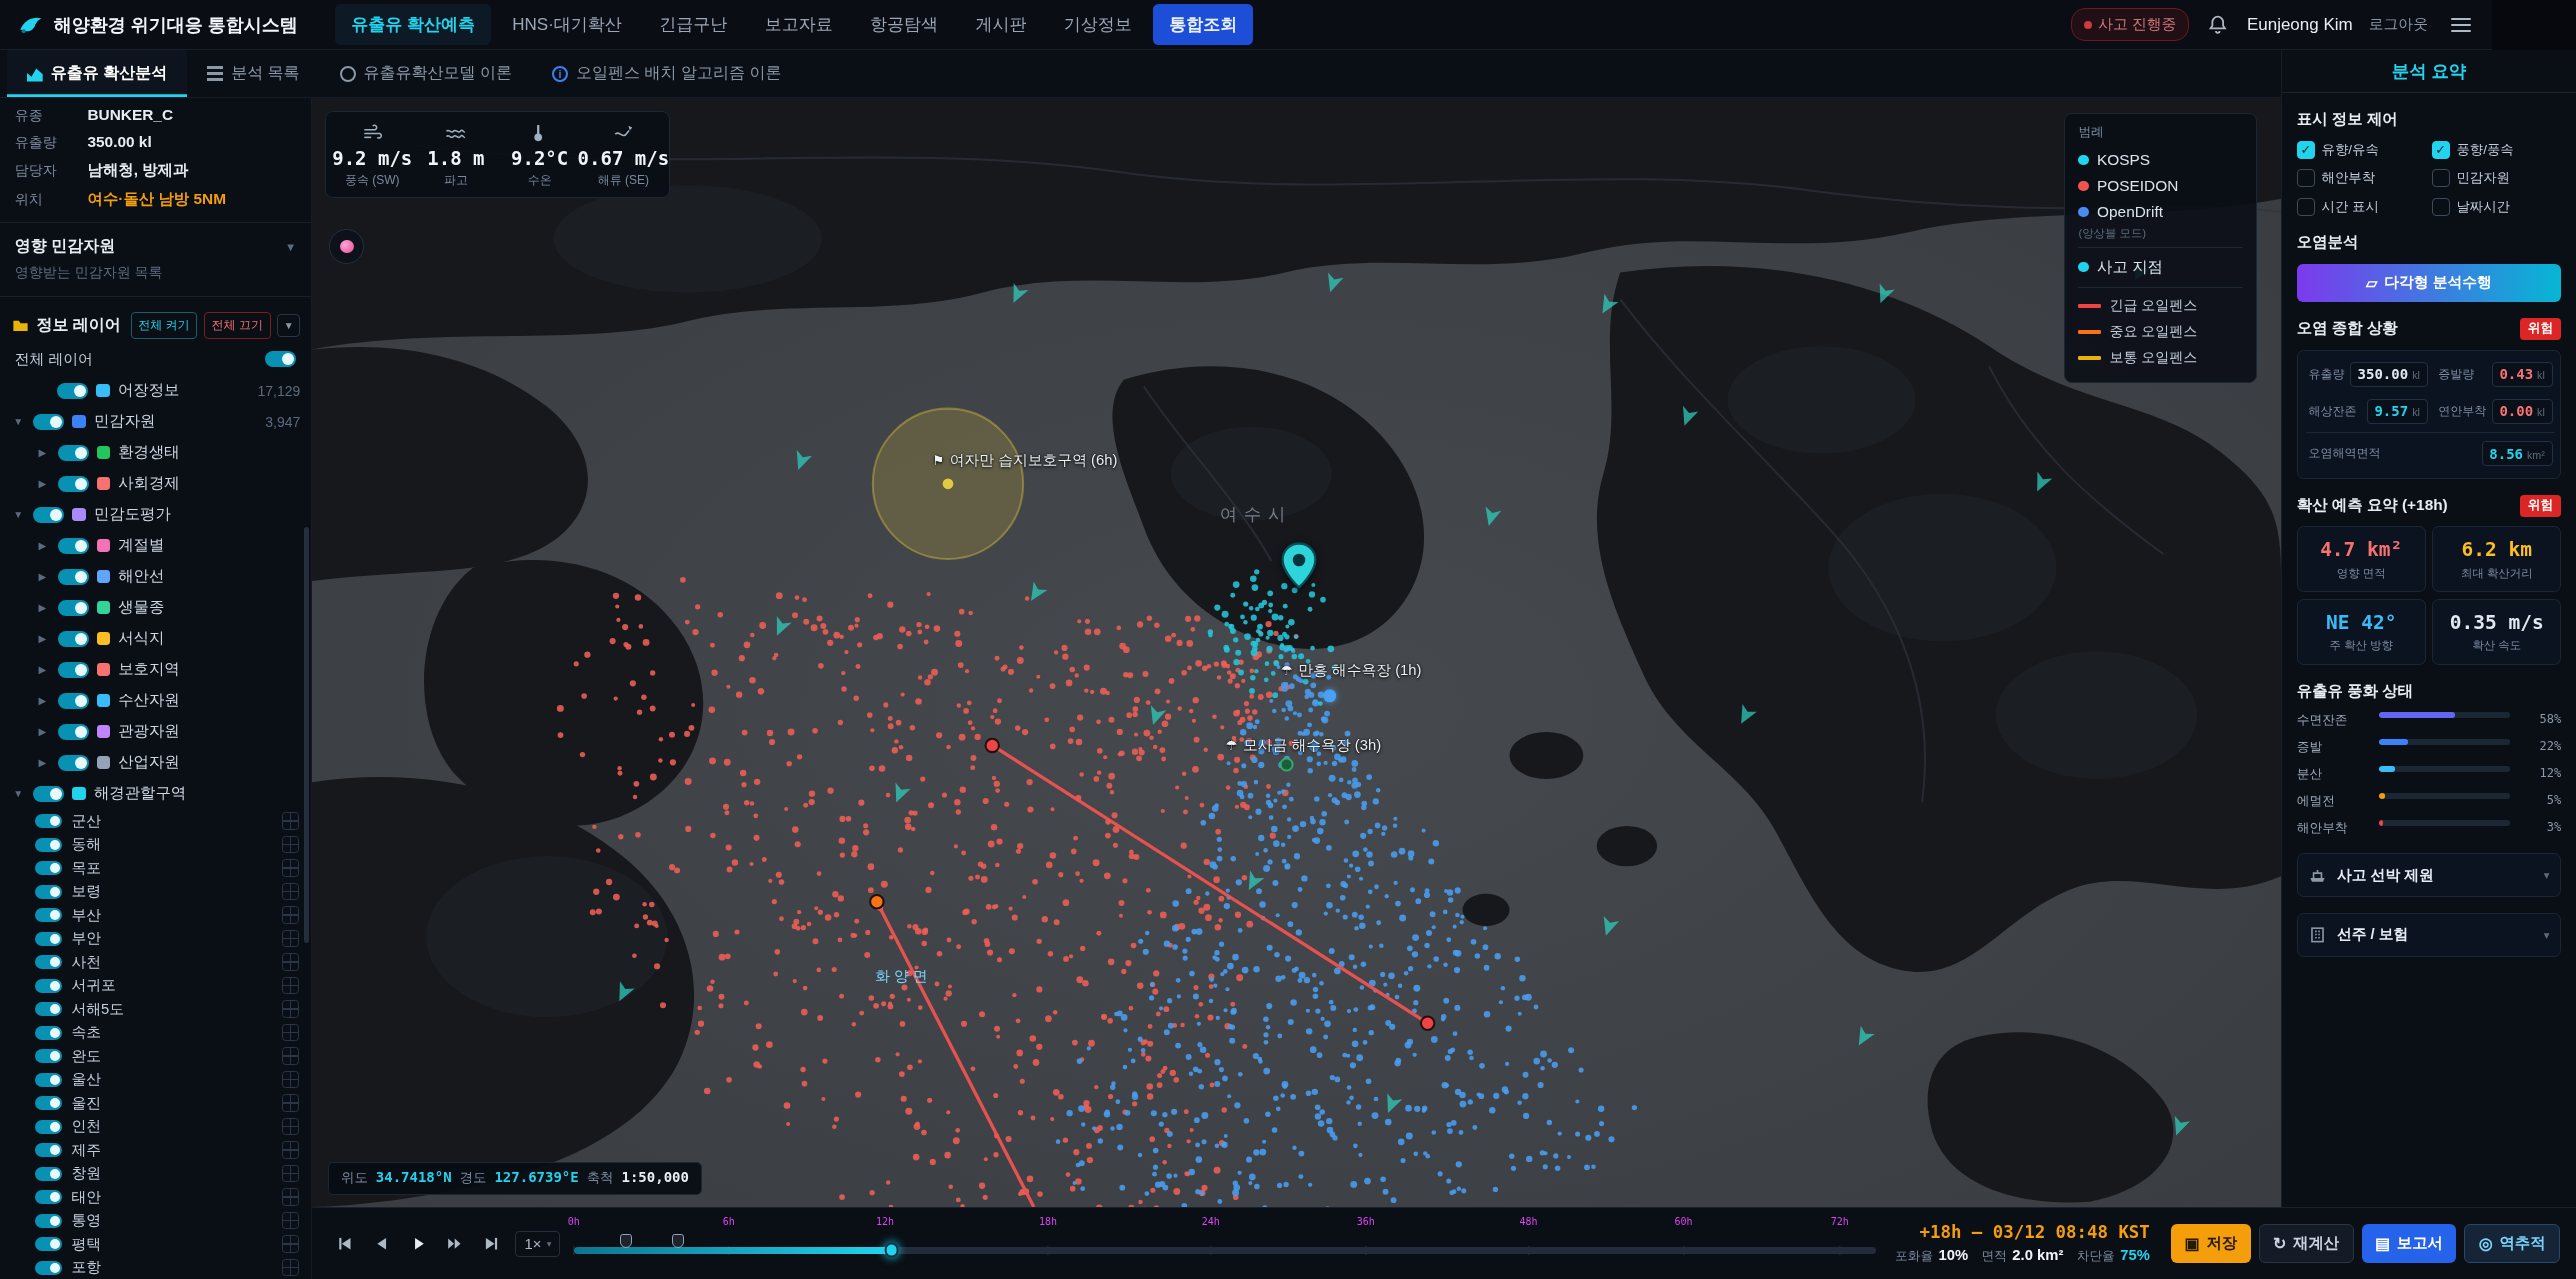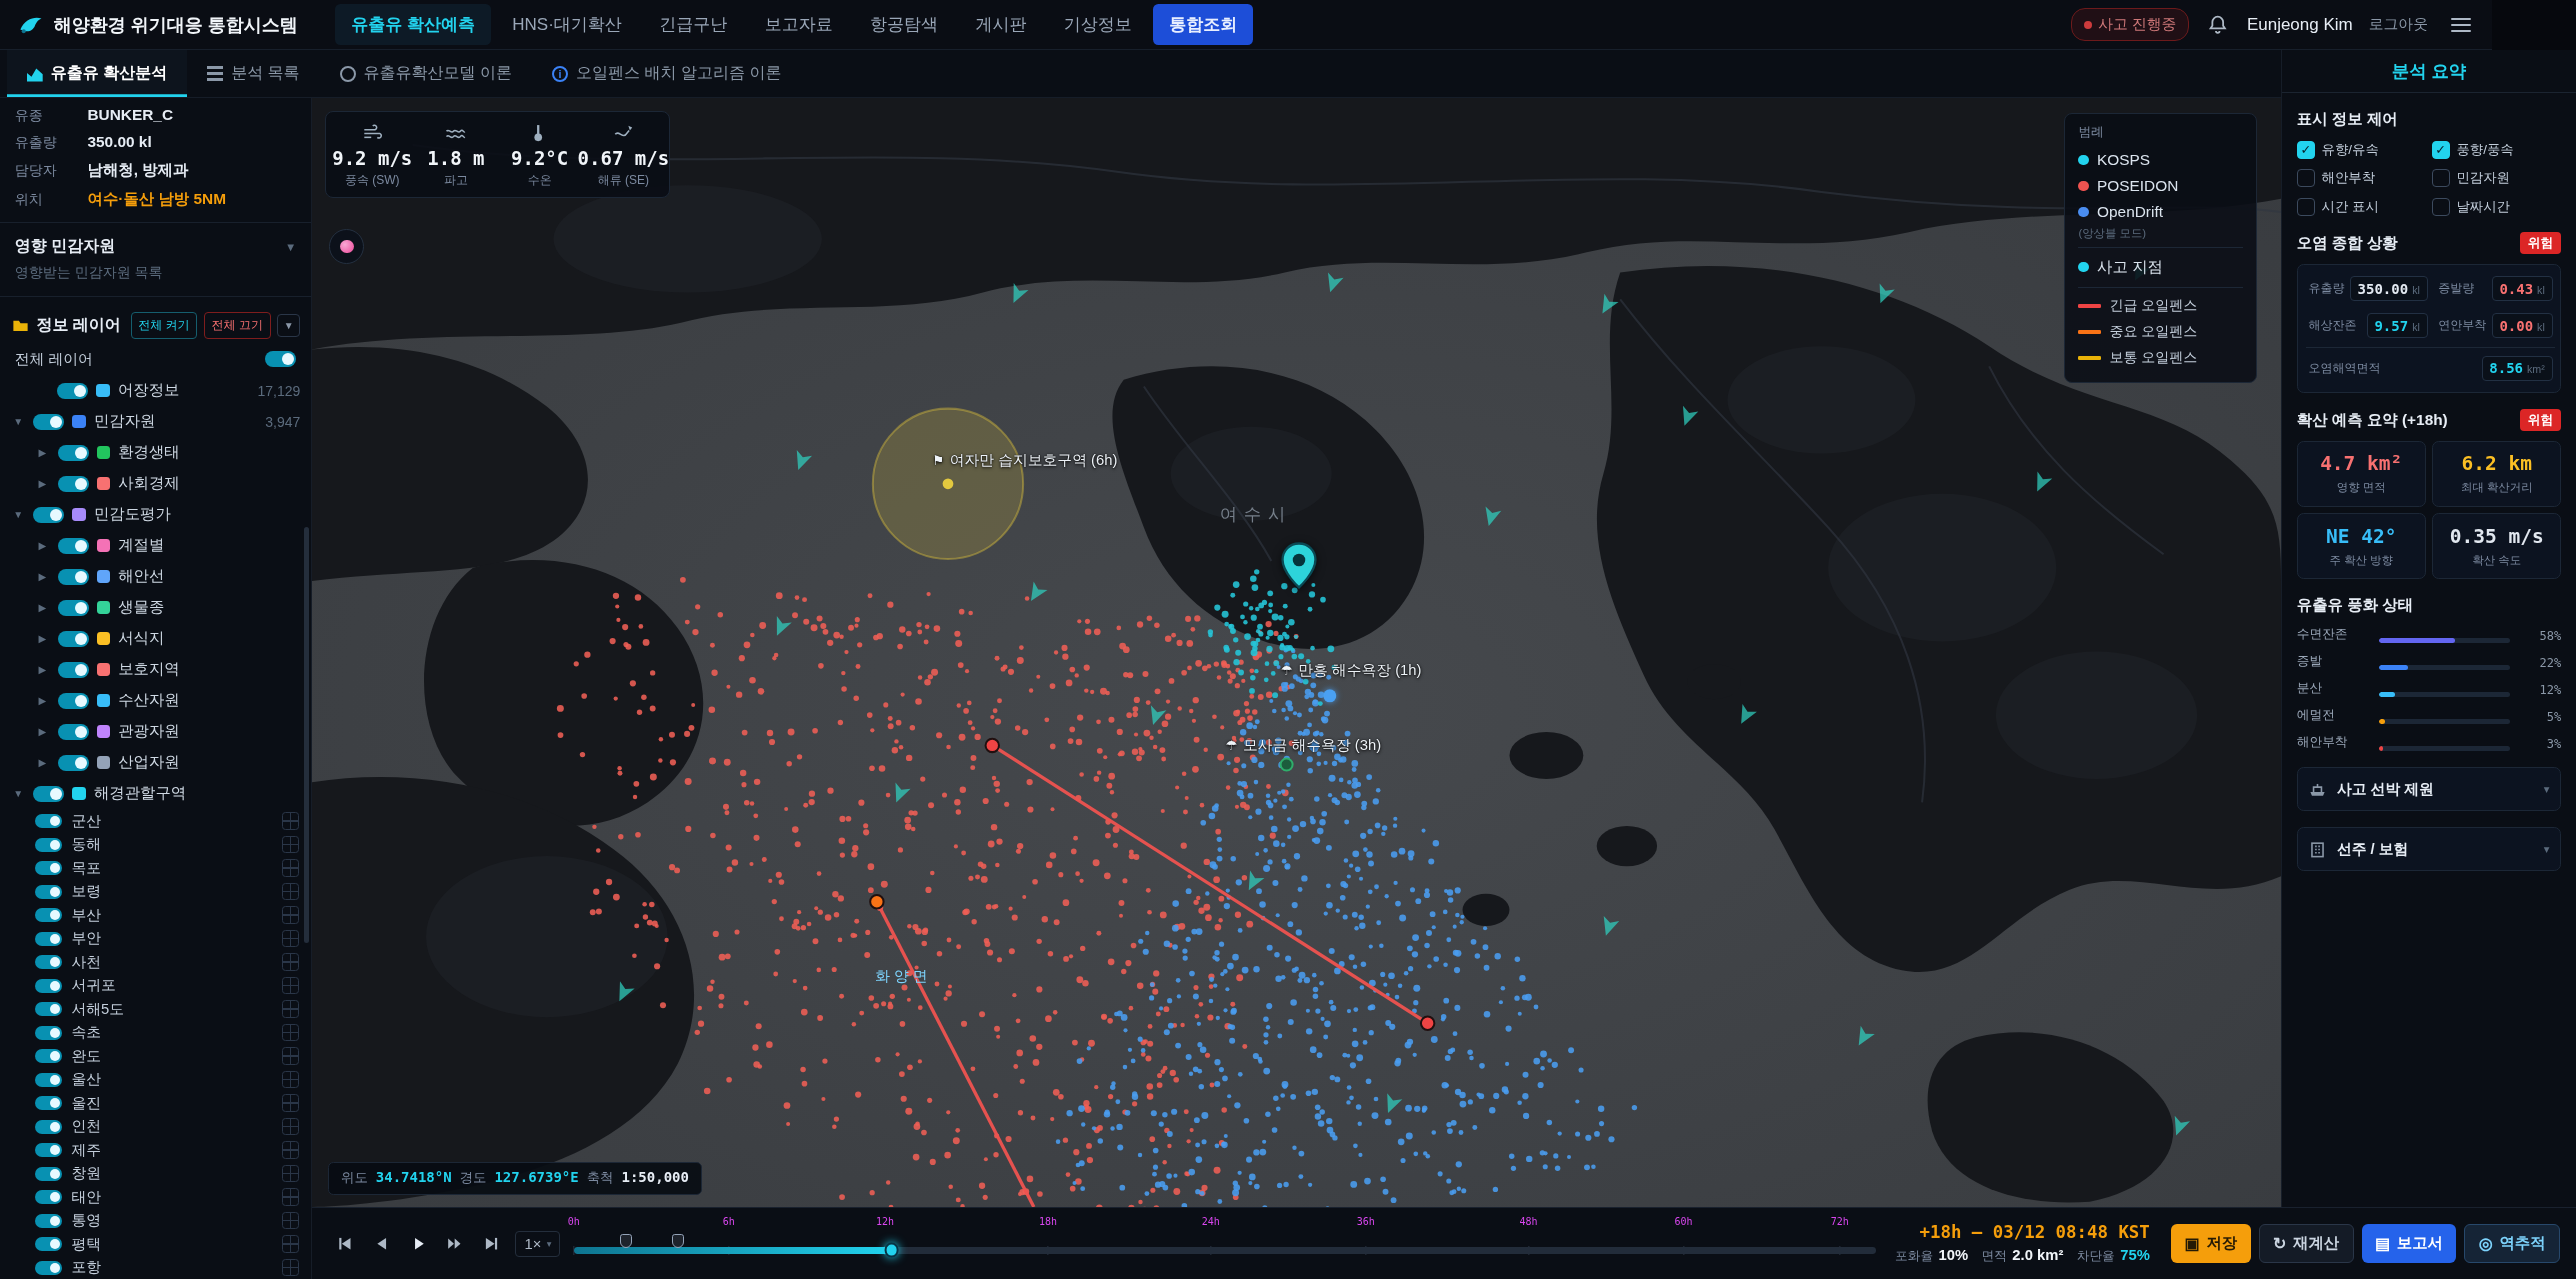--- a/index.html
+++ b/index.html
@@ -156,21 +156,21 @@
   .st-cell{display:flex;align-items:center;justify-content:space-between;gap:5.4px;padding:3.4px 2.7px;}
   .st-cell.full{grid-column:1/3;border-top:0.7px solid #1c2736;padding-top:8px;}
   .st-lb{font-size:12px;color:#7c8aa0;white-space:nowrap;}
   .st-box{display:flex;align-items:baseline;gap:4px;background:#0a1019;border:0.7px solid #223043;border-radius:4px;padding:3.4px 6.7px;}
   .st-val{font-family:"DejaVu Sans Mono",monospace;font-size:14px;font-weight:700;}
   .st-unit{font-size:10.7px;color:#5b6b7d;}
   .fc-grid{display:grid;grid-template-columns:1fr 1fr;gap:6.7px;}
   .fc-card{background:#0c1320;border:0.7px solid #1c2736;border-radius:6.7px;padding:10.7px 8px;text-align:center;}
   .fc-val{font-family:"DejaVu Sans Mono",monospace;font-size:19.5px;font-weight:700;}
   .fc-lb{margin-top:4.7px;font-size:11.4px;color:#7c8aa0;white-space:nowrap;}
-  .wb-row{display:flex;align-items:flex-end;gap:16px;margin-top:10px;}
+  .wb-row{display:flex;align-items:flex-start;gap:16px;margin-top:10px;}
   .wb-lb{width:66px;font-size:12.7px;color:#9aa7b8;flex:none;white-space:nowrap;}
   .wb-track{flex:1;height:5.4px;background:#1c2736;border-radius:2.7px;overflow:hidden;display:block;}
   .wb-fill{display:block;height:100%;border-radius:2.7px;}
   .wb-pct{width:35px;text-align:right;font-size:12px;color:#8b98a8;font-family:"DejaVu Sans Mono",monospace;flex:none;}
   .collapsible{display:flex;align-items:center;gap:9.4px;background:#0c1320;border:0.7px solid #1c2736;border-radius:6.7px;padding:11.4px 10.7px;cursor:pointer;}
   .collapsible .sec-title{flex:1;font-size:14.8px;}
   .sec-ic{width:19px;height:19px;flex:none;}
   .sec-ic svg{width:100%;height:100%;}
 </style>
 </head>
@@ -2103,20 +2103,27 @@
                 <span class="cb"></span>
                 <span class="cb-lb">시간 표시</span>
               </div>
               <div class="cb-row">
                 <span class="cb"></span>
                 <span class="cb-lb">날짜시간</span>
               </div>
             </div>
         </section>
         <section class="sec">
+          <div class="sec-title">오염분석</div>
+          <button class="poly-btn">
+            <span class="poly-ic">▱</span>
+            <span>다각형 분석수행</span>
+          </button>
+        </section>
+        <section class="sec">
           <div class="sec-head">
             <span class="sec-title">오염 종합 상황</span>
             <span class="badge-danger">위험</span>
           </div>
           <div id="status-rows" class="st-grid">
               <div class="st-cell">
                 <span class="st-lb">유출량</span>
                 <span class="st-box">
                   <span class="st-val" style="color: rgb(226, 232, 240);">350.00</span>
                   <span class="st-unit">kl</span>

